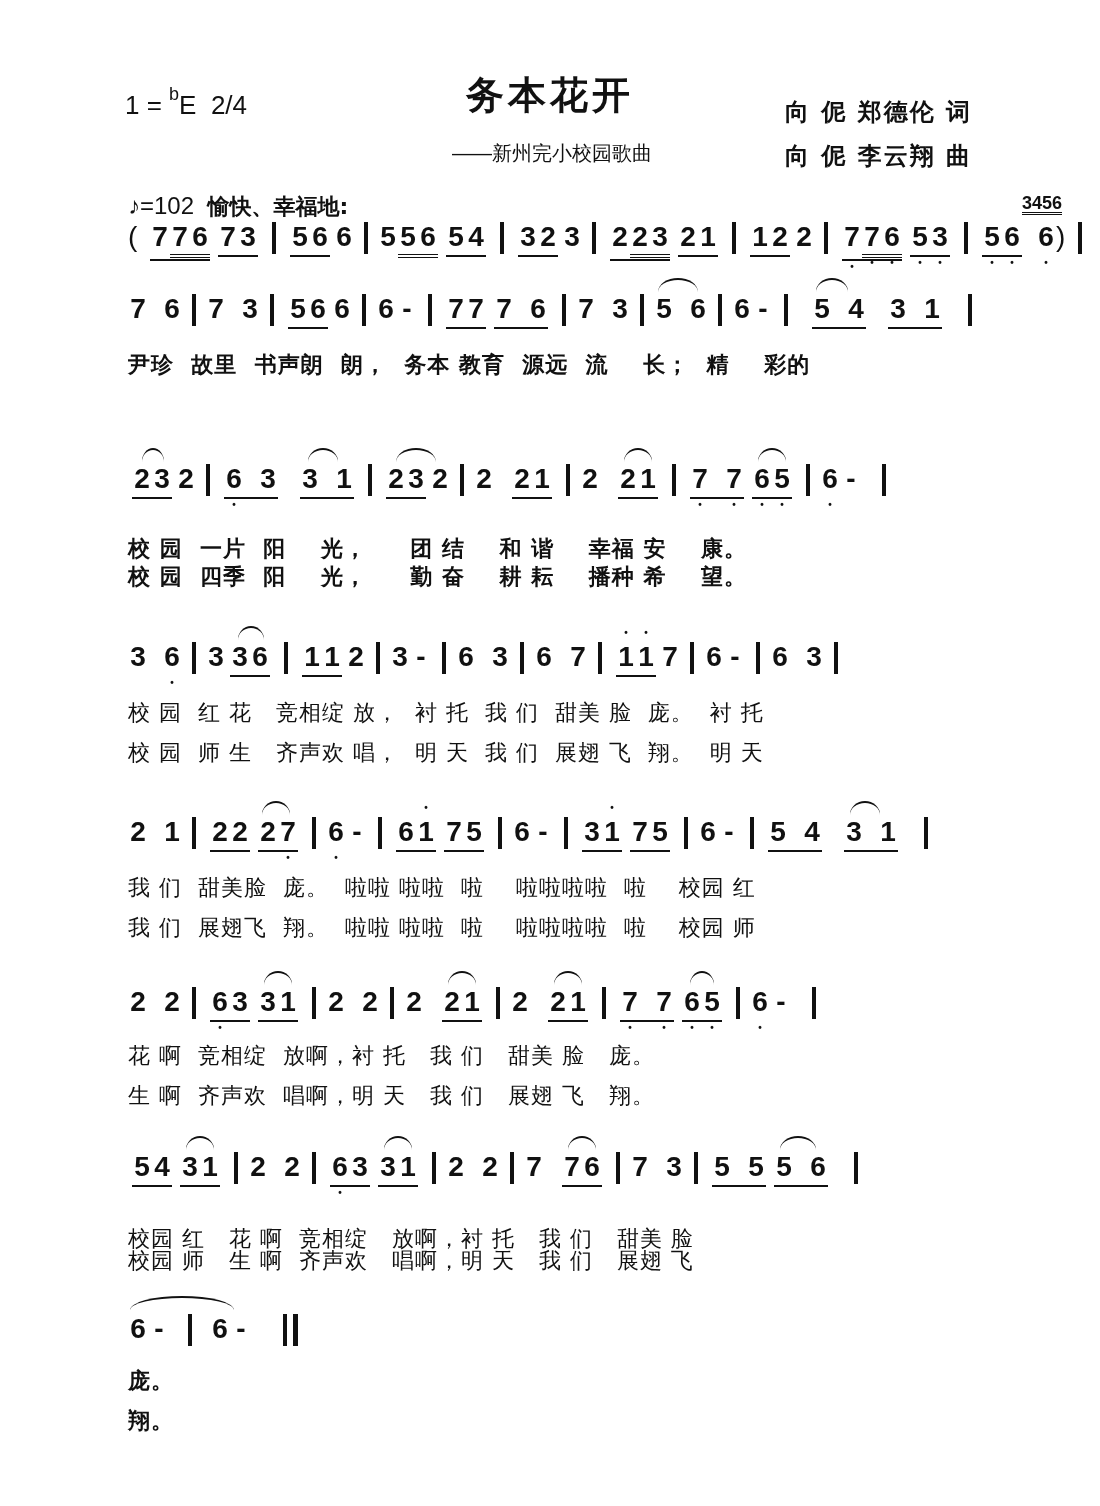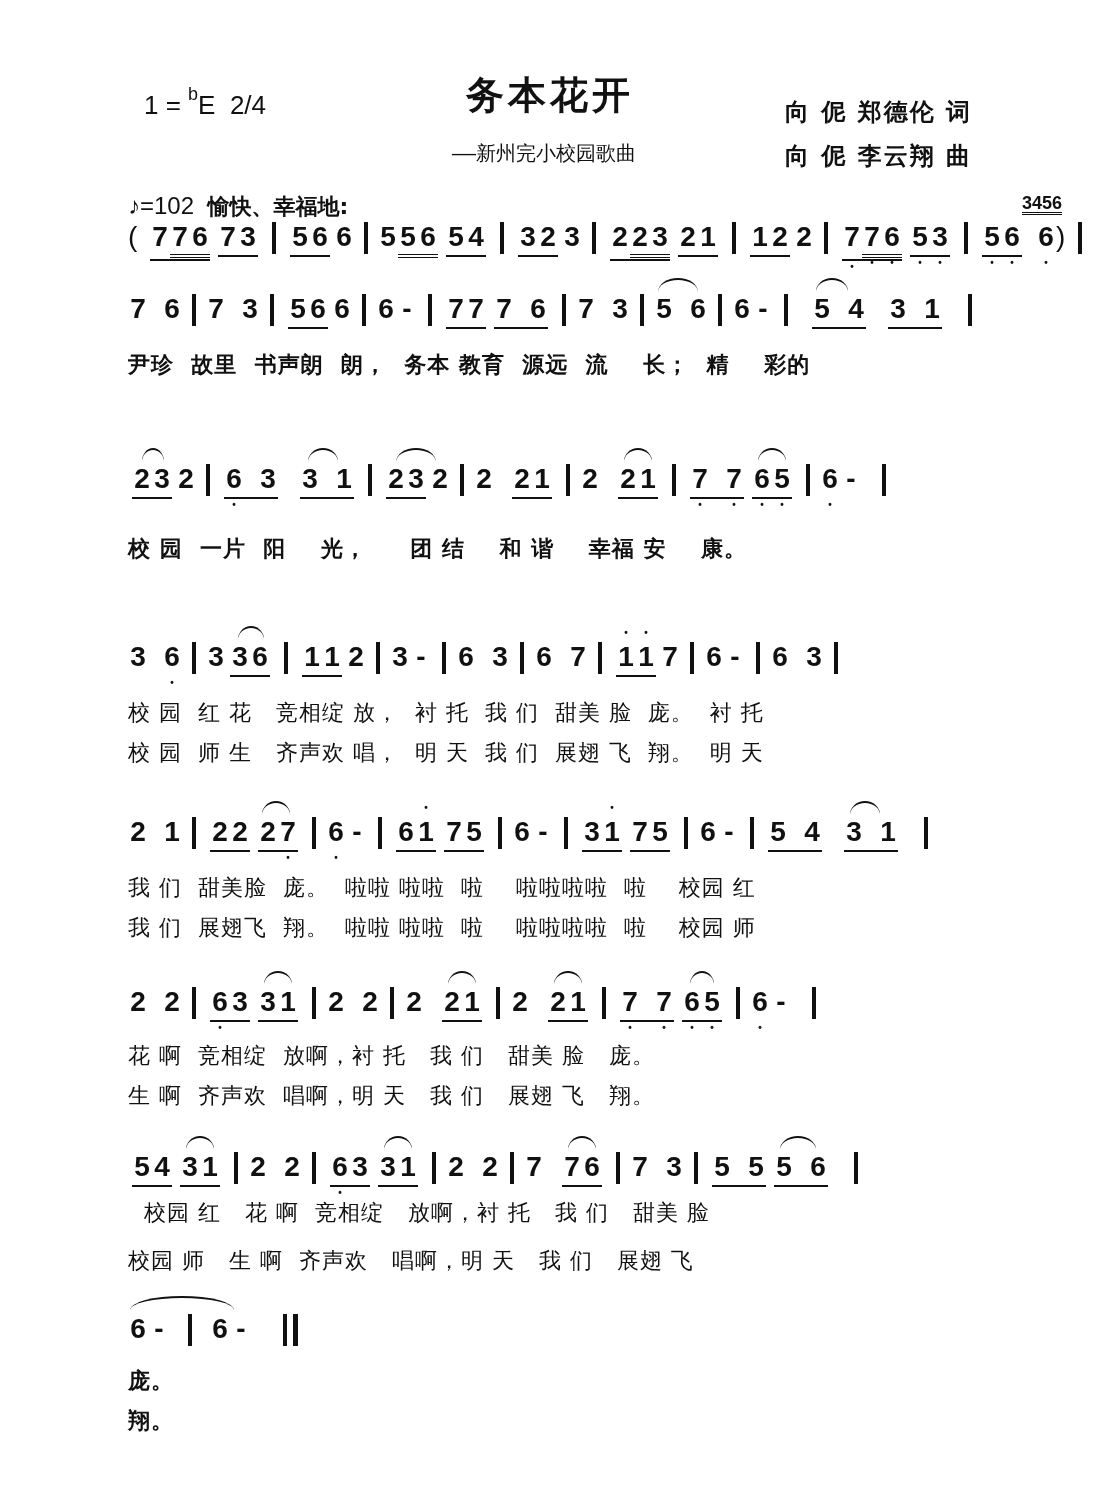--- a/index.html
+++ b/index.html
@@ -1,22 +1,22 @@
 <!DOCTYPE html>
 <html><head>
 <meta charset="utf-8">
 <style>
   html, body { margin:0; padding:0; background:#ffffff; }
   body { width:1100px; height:1506px; position:relative; overflow:hidden;
          font-family:"DejaVu Sans","Liberation Sans",sans-serif; color:#111; }
   .abs { position:absolute; }
   .title { left:0; width:1100px; top:70px; text-align:center; font-size:38px; font-weight:bold; letter-spacing:4px;
            font-family:"DejaVu Sans",sans-serif; }
-  .subtitle { left:452px; top:140px; font-size:20px; font-family:Liberation Mono, monospace; }
-  .key { left:144px; top:88px; font-size:26px; font-family:"Liberation Sans",sans-serif; }
+  .subtitle { left:452px; top:140px; font-size:20px; font-family:Liberation Sans, sans-serif; }
+  .key { left:125px; top:88px; font-size:26px; font-family:"Liberation Sans",sans-serif; }
   .key sup { font-size:18px; position:relative; top:-4px; }
   .tempo { left:128px; top:148px; font-size:24px; font-family:"Liberation Sans",sans-serif;margin-top:44px; }
   .tempo .cn { font-weight:bold; font-family:"DejaVu Sans",sans-serif; font-size:22px; }
   .credit { left:785px; font-size:24px; font-weight:bold; letter-spacing:2px; font-family:"DejaVu Sans",sans-serif;text-align:right; }
 
   .row { position:absolute; left:128px; width:850px; height:44px; }
   .notes { position:absolute; left:0; top:0; display:flex; align-items:flex-start; white-space:nowrap;
            font-family:"Liberation Sans",sans-serif; font-size:28px; font-weight:bold; }
   .tok { display:inline-block; position:relative; text-align:center; }
   .n { display:inline-block; width:20px; text-align:center; position:relative; line-height:34px; }
@@ -235,20 +235,21 @@
         <span class="slur" style="left:6px;width:28px;"></span>
         <span class="n lo">6</span>
         <span class="n lo">5</span>
       </span>
       <span class="bar"></span>
     <span class="n lo">6</span>
       <span class="dash">-</span>
       <span class="bar" style="margin-left:20px;"></span>
   </div>
   <div class="lyric" style="top:72px;">校 园  一片  阳    光，     团 结    和 谐    幸福 安    康。</div>
+  <div class="lyric" style="top:100px;">校 园  四季  阳    光，     勤 奋    耕 耘    播种 希    望。</div>
 </div>
 
 <div class="row" style="top:640px;">
   <div class="notes">
     <span class="n">3</span>
       <span class="sp"></span>
       <span class="n lo">6</span>
       <span class="bar"></span>
     <span class="n">3</span>
       <span class="grp">
@@ -456,21 +457,21 @@
         <span class="n">5</span>
       </span>
     <span class="grp">
         <span class="slur" style="left:6px;width:36px;"></span>
         <span class="n">5</span>
         <span class="sp"></span>
         <span class="n">6</span>
       </span>
       <span class="bar" style="margin-left:22px;"></span>
   </div>
-  <div class="lyric thin" style="top:48px;margin-left:16px;">校园 红   花 啊  竞相绽   放啊，衬 托   我 们   甜美 脸</div>
+  <div class="lyric thin" style="top:74px;">校园 红   花 啊  竞相绽   放啊，衬 托   我 们   甜美 脸</div>
   <div class="lyric thin" style="top:96px;">校园 师   生 啊  齐声欢   唱啊，明 天   我 们   展翅 飞</div>
 </div>
 
 <div class="row" style="top:1312px;">
   <div class="notes">
     <span class="tok"><span class="slur" style="left:2px;width:104px;top:-16px;"></span><span class="n">6</span><span class="dash">-</span></span>
       <span class="bar" style="margin:2px 18px;"></span>
     <span class="n">6</span>
       <span class="dash">-</span>
       <span class="sp"></span>

